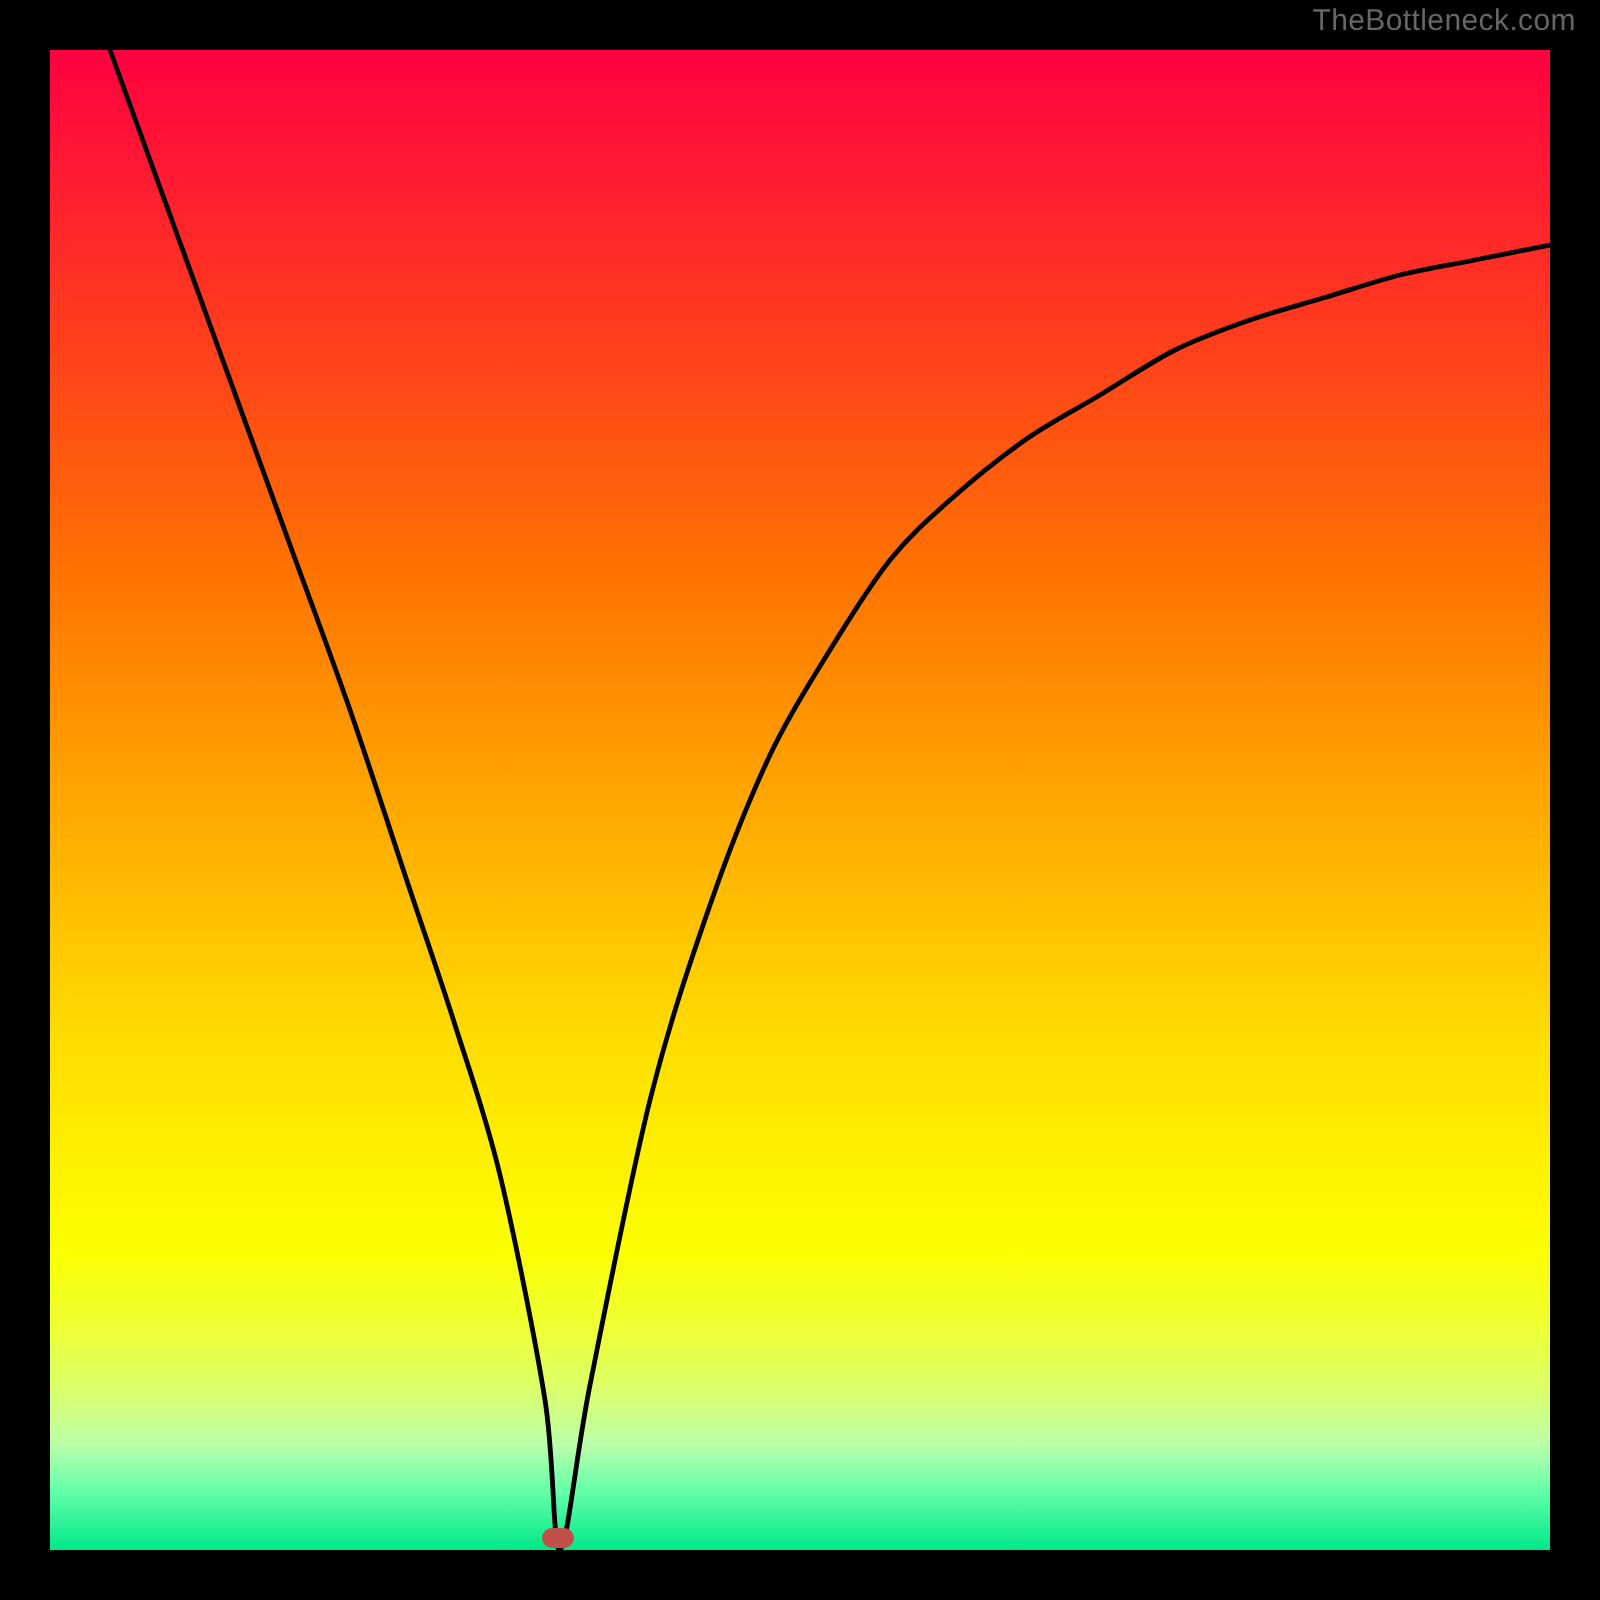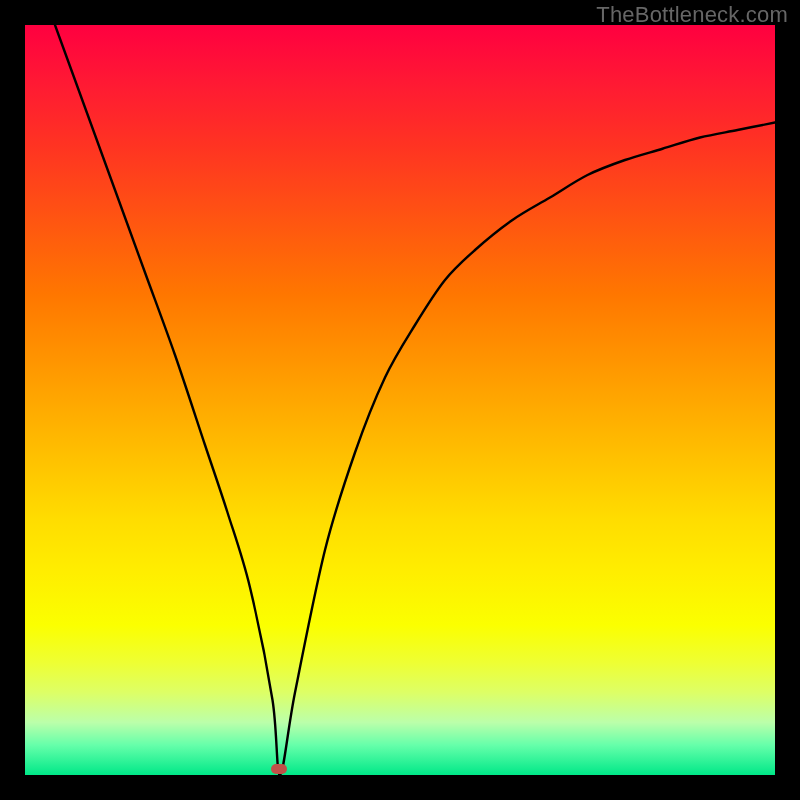--- a/index.html
+++ b/index.html
@@ -36,21 +36,21 @@
       #bbffaa 93%,
       #66ffaa 96%,
       #00e888 100%
     );
   }
   .watermark {
     position: absolute;
     top: 2px;
     right: 12px;
     color: #666;
-    font-size: 22px;
+    font-size: 15px;
     font-weight: 500;
     letter-spacing: 0.2px;
   }
   .curve {
     position: absolute;
     left: 0; top: 0;
     width: 750px; height: 750px;
   }
   .dot {
     position: absolute;

